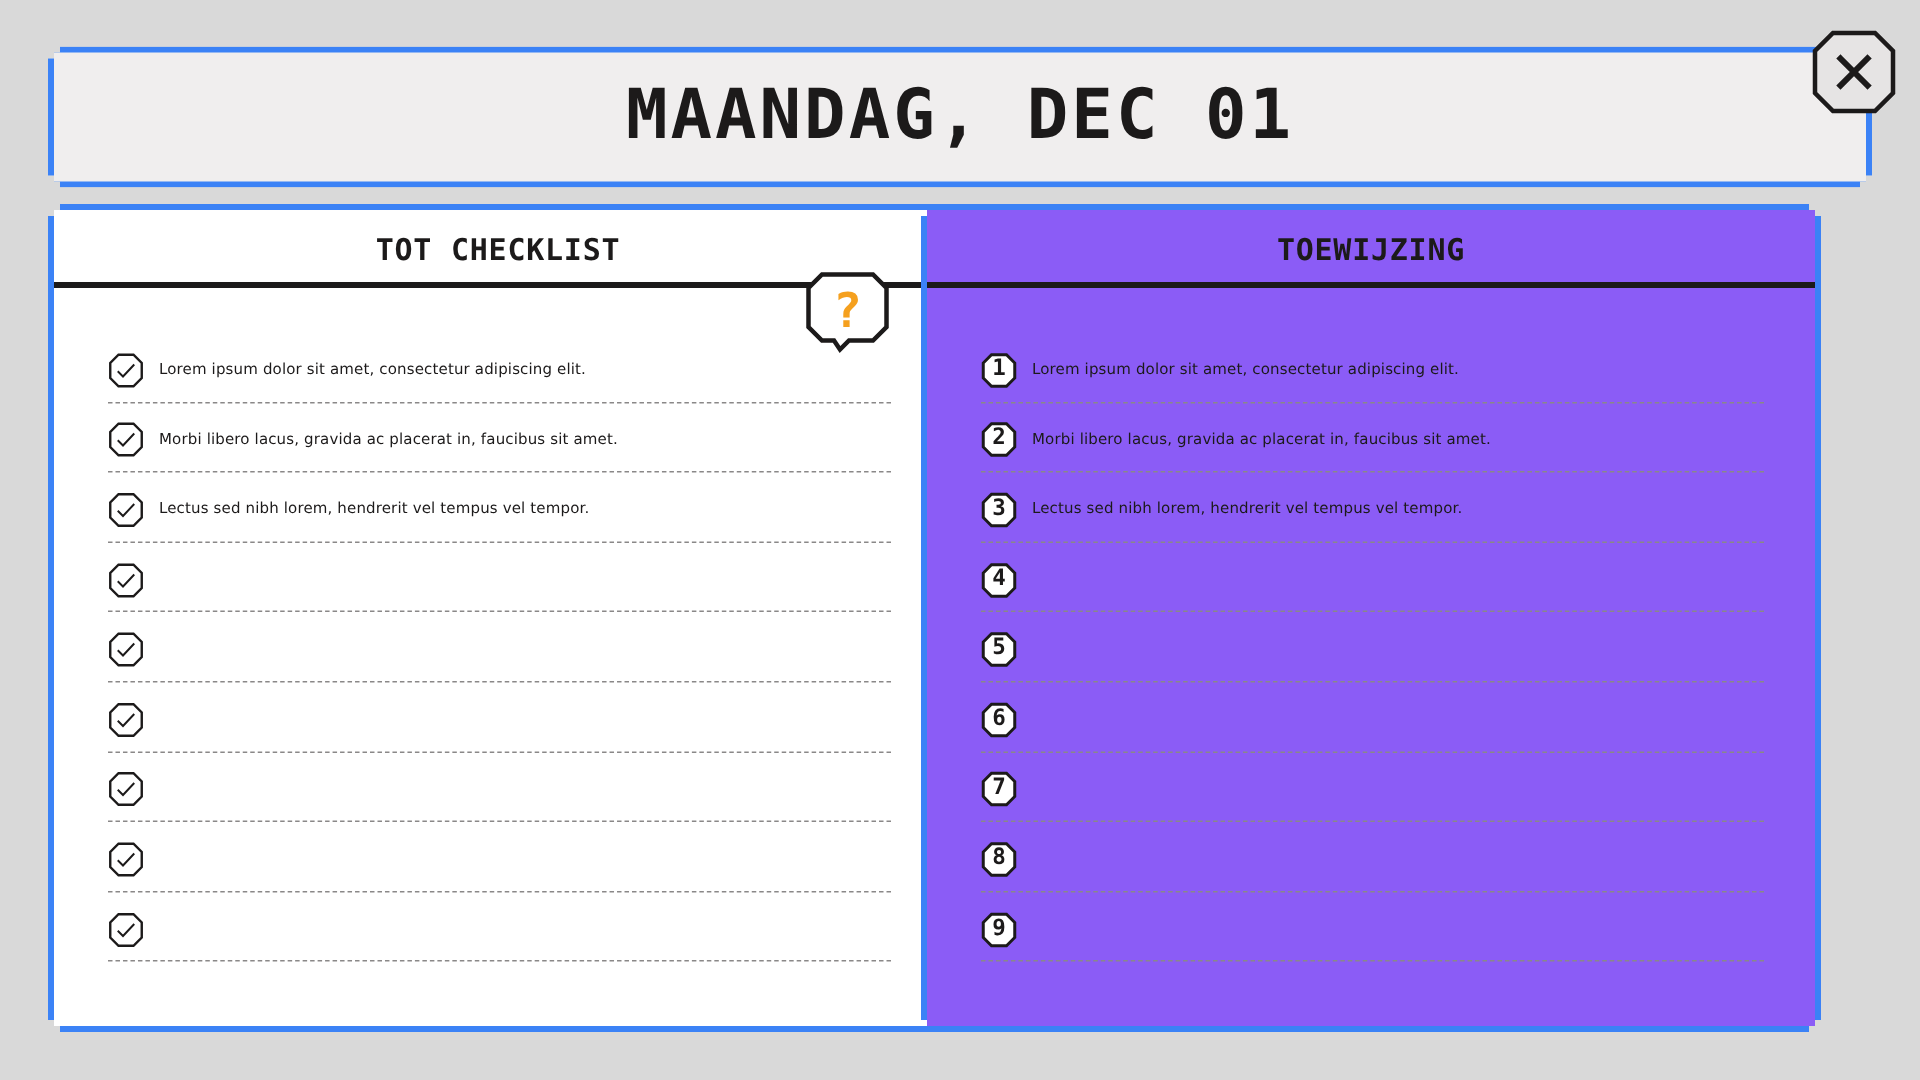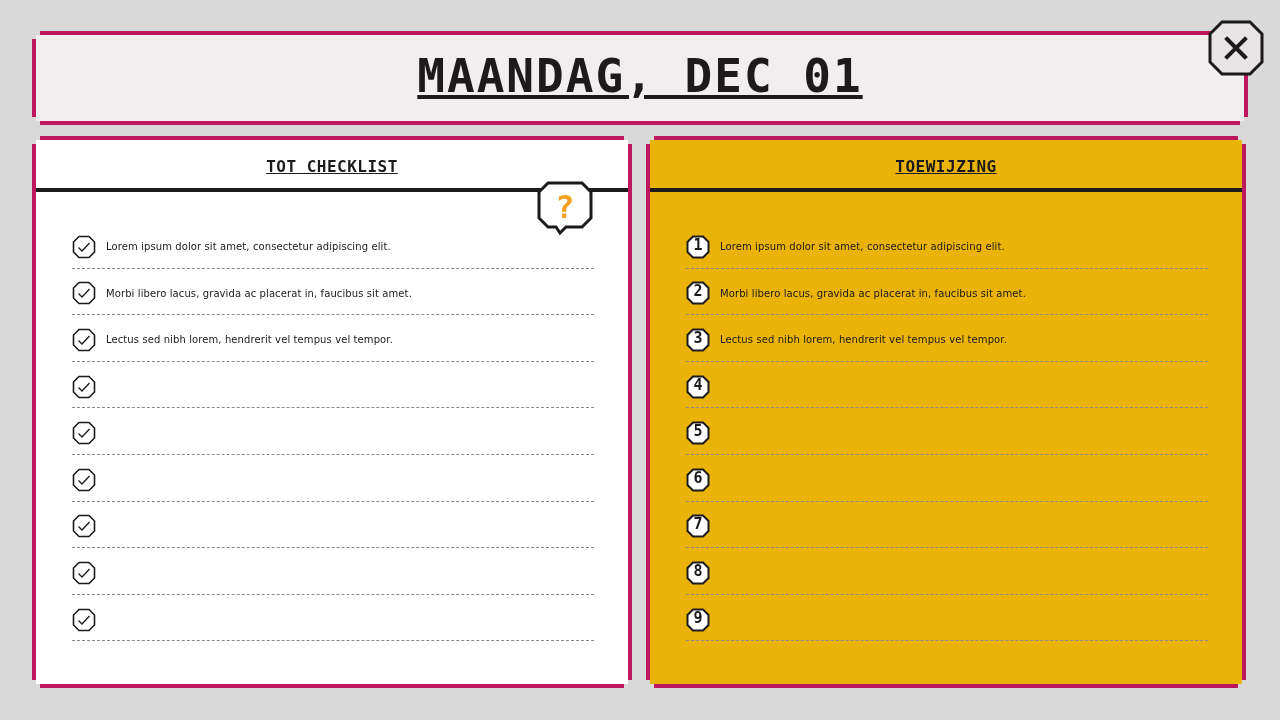--- a/index.html
+++ b/index.html
@@ -6,28 +6,27 @@
   html, body { width: 1280px; height: 720px; overflow: hidden; }
   body {
     background: #d9d9d9;
     font-family: "DejaVu Sans", sans-serif;
     color: #1c1a1a;
     position: relative;
   }
   
   .pframe {
     position: absolute;
-    border: 4px solid #be185d;
+    border: 4px solid #3b82f6;
     clip-path: polygon(
       8px 0, calc(100% - 8px) 0, calc(100% - 8px) 4px, calc(100% - 4px) 4px, calc(100% - 4px) 8px, 100% 8px,
       100% calc(100% - 8px), calc(100% - 4px) calc(100% - 8px), calc(100% - 4px) calc(100% - 4px), calc(100% - 8px) calc(100% - 4px), calc(100% - 8px) 100%,
       8px 100%, 8px calc(100% - 4px), 4px calc(100% - 4px), 4px calc(100% - 8px), 0 calc(100% - 8px),
       0 8px, 4px 8px, 4px 4px, 8px 4px
     );
-    text-decoration: underline;
   }
   .pframe::before, .pframe::after { content: none; }
 
   .header {
     left: 32px; top: 31px; width: 1216px; height: 94px;
     background: #f0eeee;
     display: flex; align-items: center; justify-content: center;
   }
   .header-title {
     font-family: "DejaVu Sans Mono", monospace;
@@ -38,30 +37,30 @@
     margin-top: -4px;
   }
   .close-octagon {
     position: absolute; left: 1208px; top: 20px; width: 56px; height: 56px;
   }
 
   .panel {
     top: 136px; height: 552px; width: 600px;
   }
   .panel.left { left: 32px; background: #ffffff; }
-  .panel.right { left: 646px; background: #eab308; }
+  .panel.right { left: 614px; background: #8b5cf6; }
   .panel-head {
     height: 52px;
     border-bottom: 4px solid #1c1a1a;
     display: flex; align-items: center; justify-content: center;
   }
   .panel-title {
     font-family: "DejaVu Sans Mono", monospace;
     font-weight: bold;
-    font-size: 16px;
+    font-size: 20px;
     letter-spacing: 0.5px;
     color: #1c1a1a;
     margin-top: 4px;
   }
   .rows { position: absolute; left: 36px; right: 34px; top: 82px; }
   .row {
     height: 46.6px;
     position: relative;
     border-bottom: 1.5px dashed #8a8888;
     display: flex; align-items: center;

